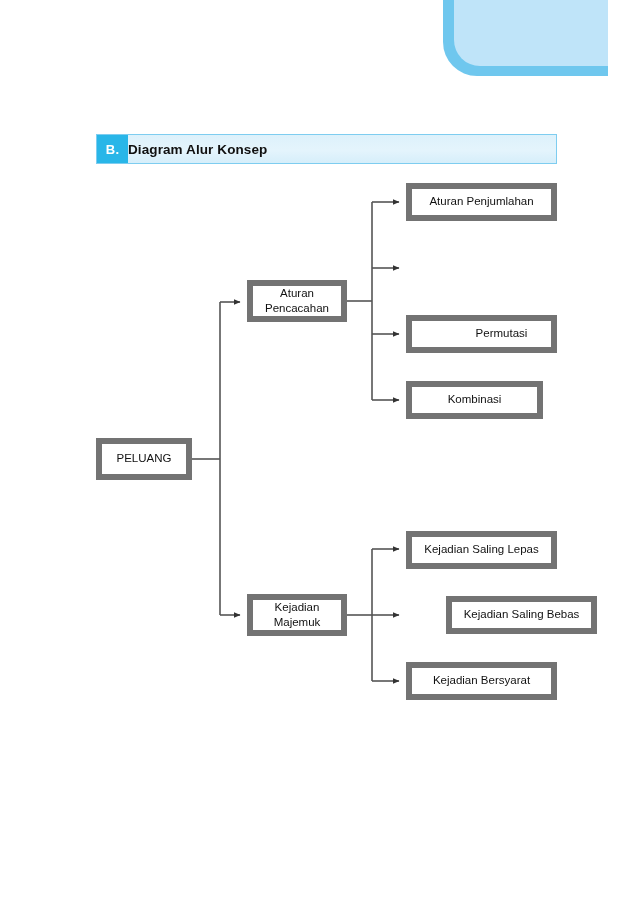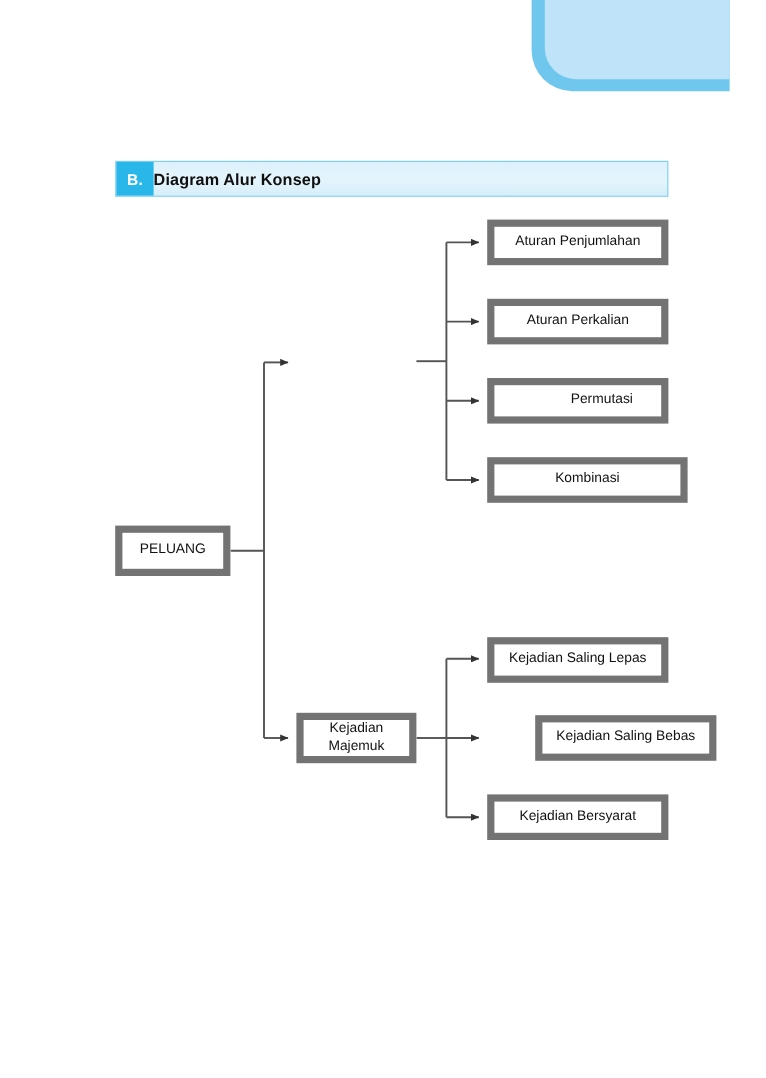--- a/index.html
+++ b/index.html
@@ -104,21 +104,21 @@
   #node-peluang   { left: 96px;  top: 438px; width: 96px;  height: 42px; }
 
   
   #node-pencacahan{ left: 247px; top: 280px; width: 100px; height: 42px; }
   #node-majemuk   { left: 247px; top: 594px; width: 100px; height: 42px; }
 
   
   #node-penjumlahan { left: 406px; top: 183px; width: 151px; height: 38px; }
   #node-perkalian   { left: 406px; top: 249px; width: 151px; height: 38px; }
   #node-permutasi   { left: 406px; top: 315px; width: 151px; height: 38px; padding-left: 40px; }
-  #node-kombinasi   { left: 406px; top: 381px; width: 167px; height: 38px; }
+  #node-kombinasi   { left: 406px; top: 381px; width: 137px; height: 38px; }
 
   
   #node-lepas     { left: 406px; top: 531px; width: 151px; height: 38px; }
   #node-bebas     { left: 406px; top: 596px; width: 151px; height: 38px; margin-left: 40px; }
   #node-bersyarat { left: 406px; top: 662px; width: 151px; height: 38px; }
 
   #connectors {
     position: absolute;
     left: 0; top: 0;
     width: 638px; height: 898px;
@@ -174,24 +174,24 @@
       <path d="M347,615 L372,615"></path>
       <path d="M372,549 L372,681"></path>
       <path d="M372,549 L399,549" marker-end="url(#arrowhead)"></path>
       <path d="M372,615 L399,615" marker-end="url(#arrowhead)"></path>
       <path d="M372,681 L399,681" marker-end="url(#arrowhead)"></path>
     </g>
   </svg>
 
   <div class="node" id="node-peluang">PELUANG</div>
 
+  <div class="node" id="node-pencacahan">Aturan Pencacahan</div>
   <div class="node" id="node-majemuk">Kejadian Majemuk</div>
 
   <div class="node" id="node-penjumlahan">Aturan Penjumlahan</div>
-  <div class="node" id="node-perkalian">Aturan Perkalian</div>
   <div class="node" id="node-permutasi">Permutasi</div>
   <div class="node" id="node-kombinasi">Kombinasi</div>
 
   <div class="node" id="node-lepas">Kejadian Saling Lepas</div>
   <div class="node" id="node-bebas">Kejadian Saling Bebas</div>
   <div class="node" id="node-bersyarat">Kejadian Bersyarat</div>
 </div>
 
 <div id="page-footer">
   

